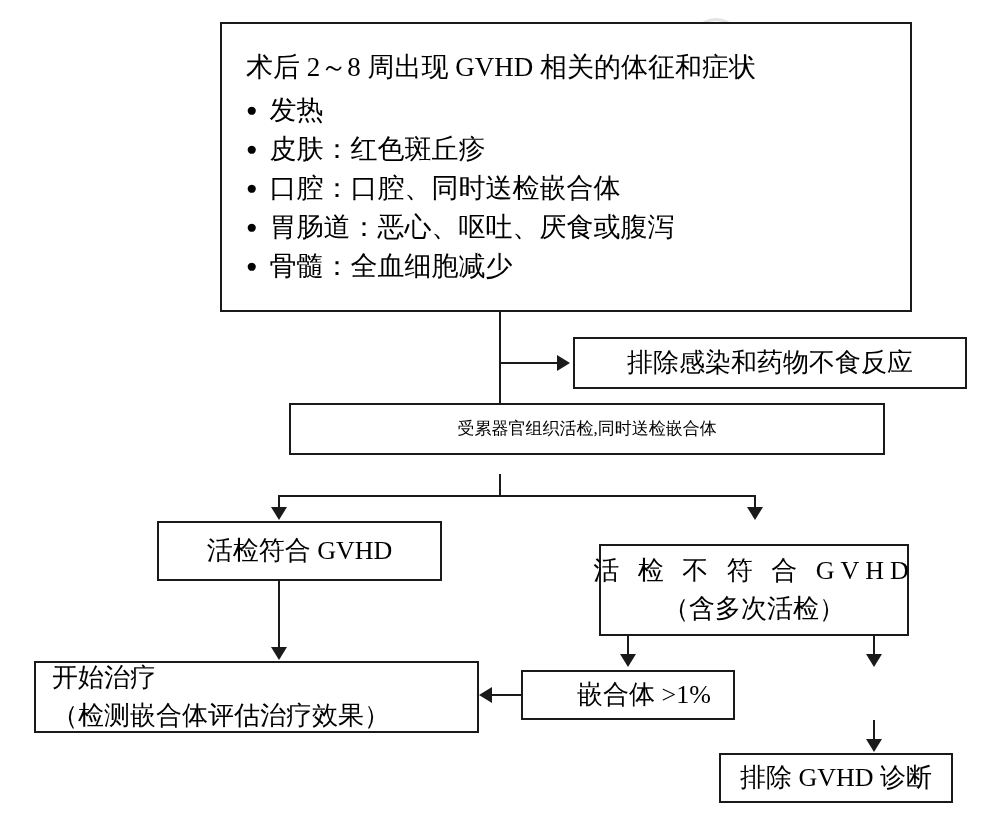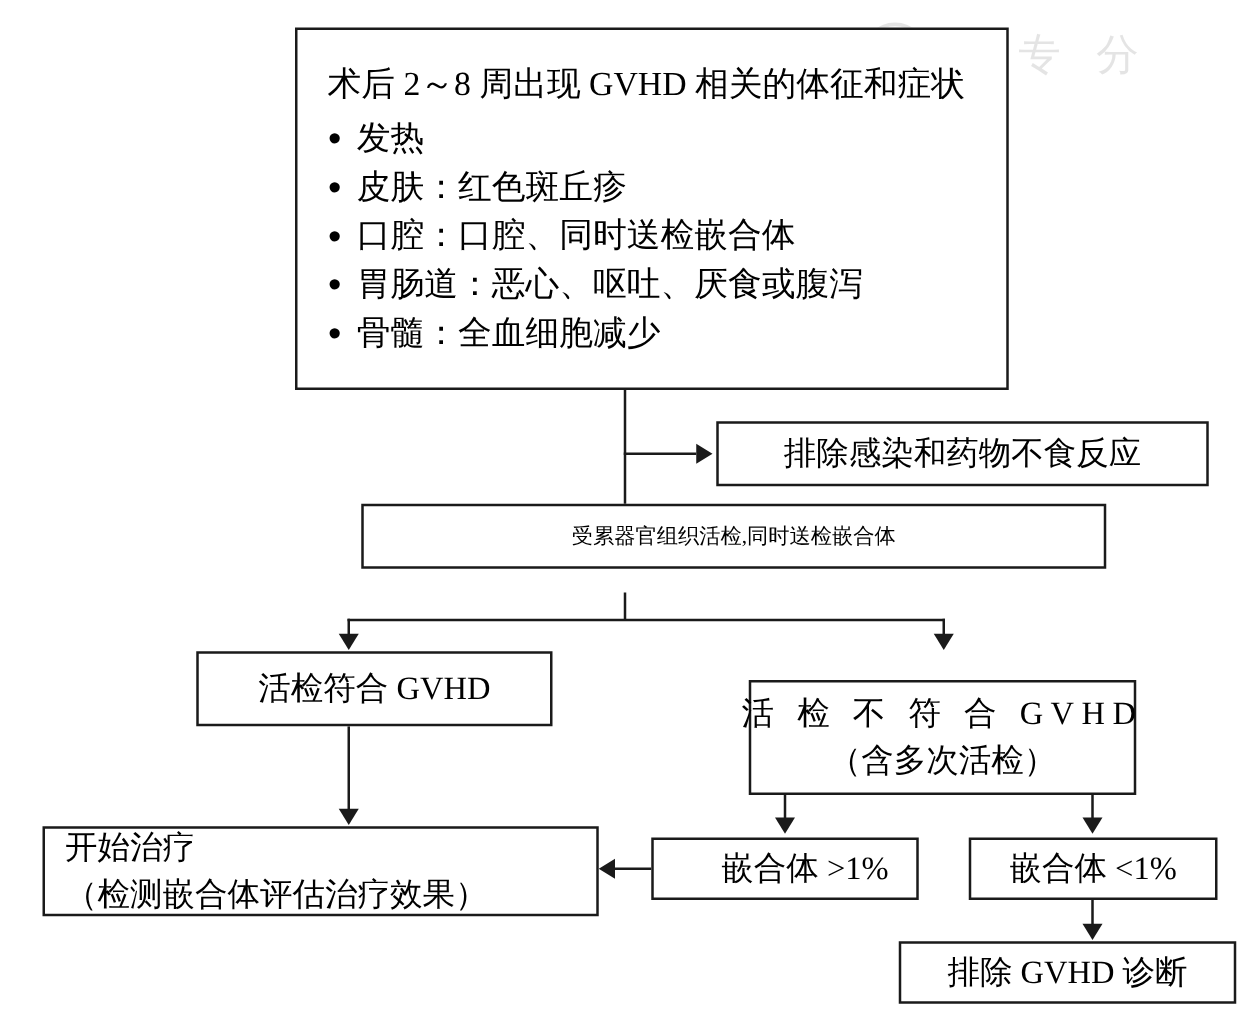--- a/index.html
+++ b/index.html
@@ -30,21 +30,21 @@
     z-index: 3;
   }
   .node .line {
     white-space: pre;
   }
   .center { align-items: center; text-align: right; }
   .left   { align-items: flex-start; text-align: left; }
 
   
   #node-symptoms {
-    left: 236px; top: 22px; width: 571px; height: 290px;
+    left: 220px; top: 22px; width: 692px; height: 290px;
     padding: 14px 0 14px 24px;
     font-size: 27px;
   }
   #node-symptoms .title { margin-bottom: 4px; }
   #node-symptoms .bullet-line {
     display: flex;
     align-items: baseline;
     gap: 12px;
   }
   #node-symptoms .dot {
@@ -78,21 +78,21 @@
   #node-chimerism-high {
     left: 521px; top: 670px; width: 214px; height: 50px;
     font-size: 26px;
     padding-left: 32px;
   }
   #node-chimerism-low {
     left: 775px; top: 670px; width: 199px; height: 50px;
     font-size: 26px;
   }
   #node-exclude-gvhd {
-    left: 719px; top: 753px; width: 270px; height: 50px;
+    left: 719px; top: 753px; width: 234px; height: 50px;
     font-size: 26px;
   }
   
   .wide { letter-spacing: 6px; }
 
   
   .edge {
     position: absolute;
     background: #1a1a1a;
     z-index: 1;
@@ -199,23 +199,20 @@
 
   <div class="node left" id="node-start-treatment">
     <div class="line">开始治疗</div>
     <div class="line">（检测嵌合体评估治疗效果）</div>
   </div>
 
   <div class="node center" id="node-chimerism-high">
     <div class="line">嵌合体 &gt;1%</div>
   </div>
 
-  <div class="node center" id="node-chimerism-low">
-    <div class="line">嵌合体 &lt;1%</div>
-  </div>
 
   <div class="node center" id="node-exclude-gvhd">
     <div class="line">排除 GVHD 诊断</div>
   </div>
 
   <div class="edge v" style="left:499px; top:312px; height:97px;"></div>
   <div class="arrow down" style="left:492px; top:408px;"></div>
 
   <div class="edge h" style="left:499px; top:362px; width:58px;"></div>
   <div class="arrow right" style="left:557px; top:355px;"></div>

